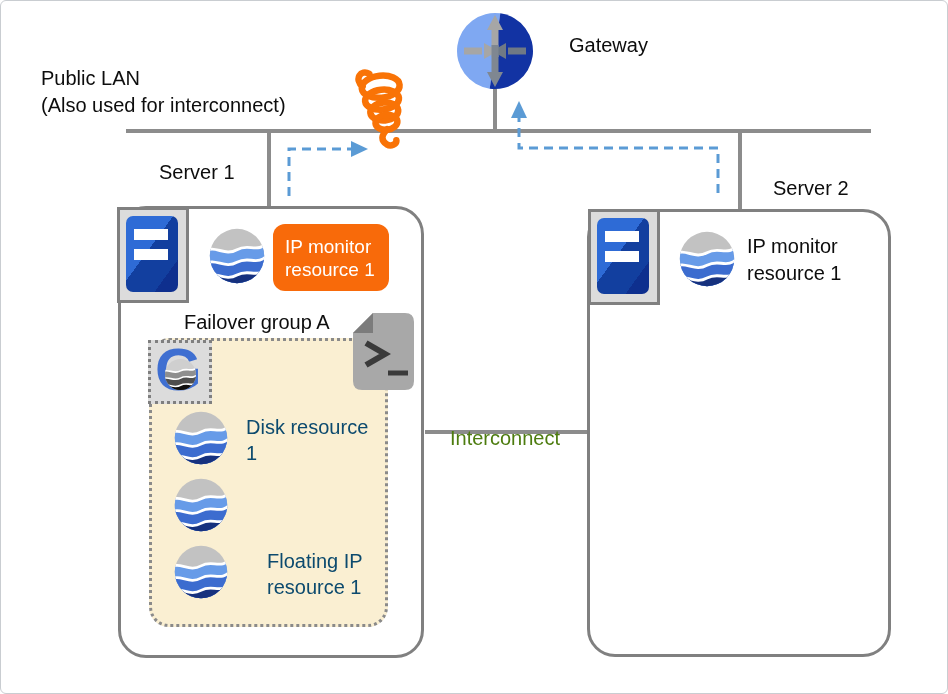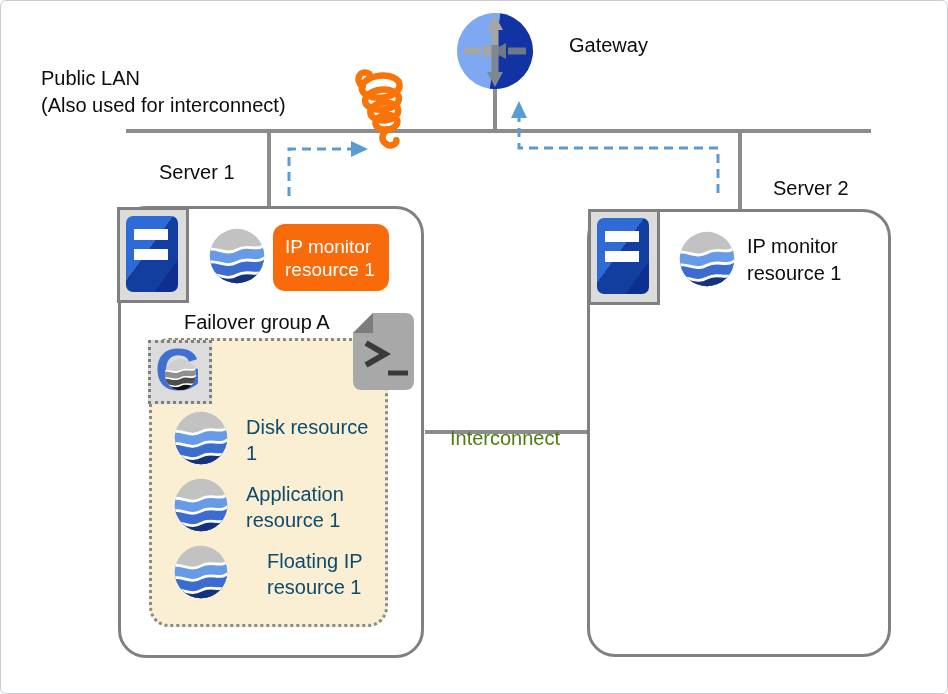--- a/index.html
+++ b/index.html
@@ -174,21 +174,20 @@
   <div class="res-row r1">
     <svg class="wave" style="position:static;" width="56" height="56" viewBox="0 0 64 64">
         <use href="#wave-sym" xlink:href="#wave-sym"></use>
       </svg>
     <div class="res-label">Disk resource 1</div>
   </div>
   <div class="res-row r2">
     <svg class="wave" style="position:static;" width="56" height="56" viewBox="0 0 64 64">
         <use href="#wave-sym" xlink:href="#wave-sym"></use>
       </svg>
-    <div class="res-label">Application resource 1</div>
   </div>
   <div class="res-row r3">
     <svg class="wave" style="position:static;" width="56" height="56" viewBox="0 0 64 64">
         <use href="#wave-sym" xlink:href="#wave-sym"></use>
       </svg>
     <div class="res-label">Floating IP resource 1</div>
   </div>
 
   <div class="interconnect">
     <span>Interconnect</span>

